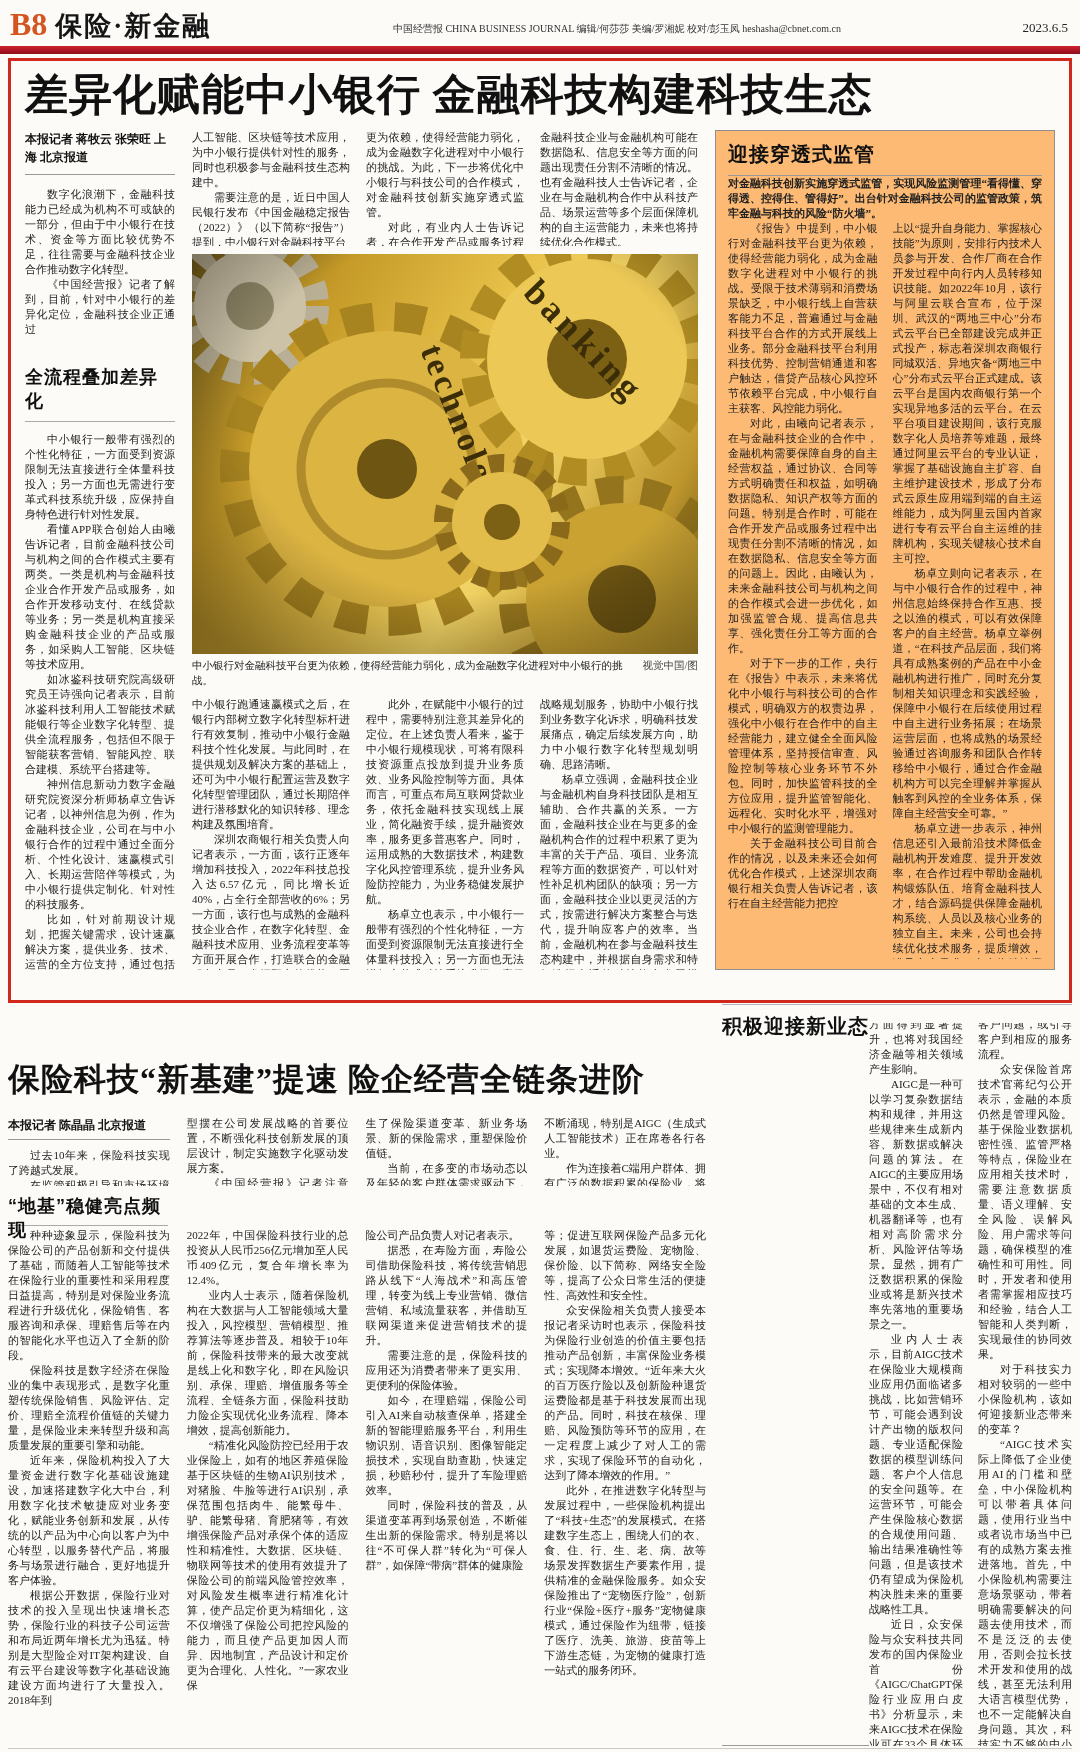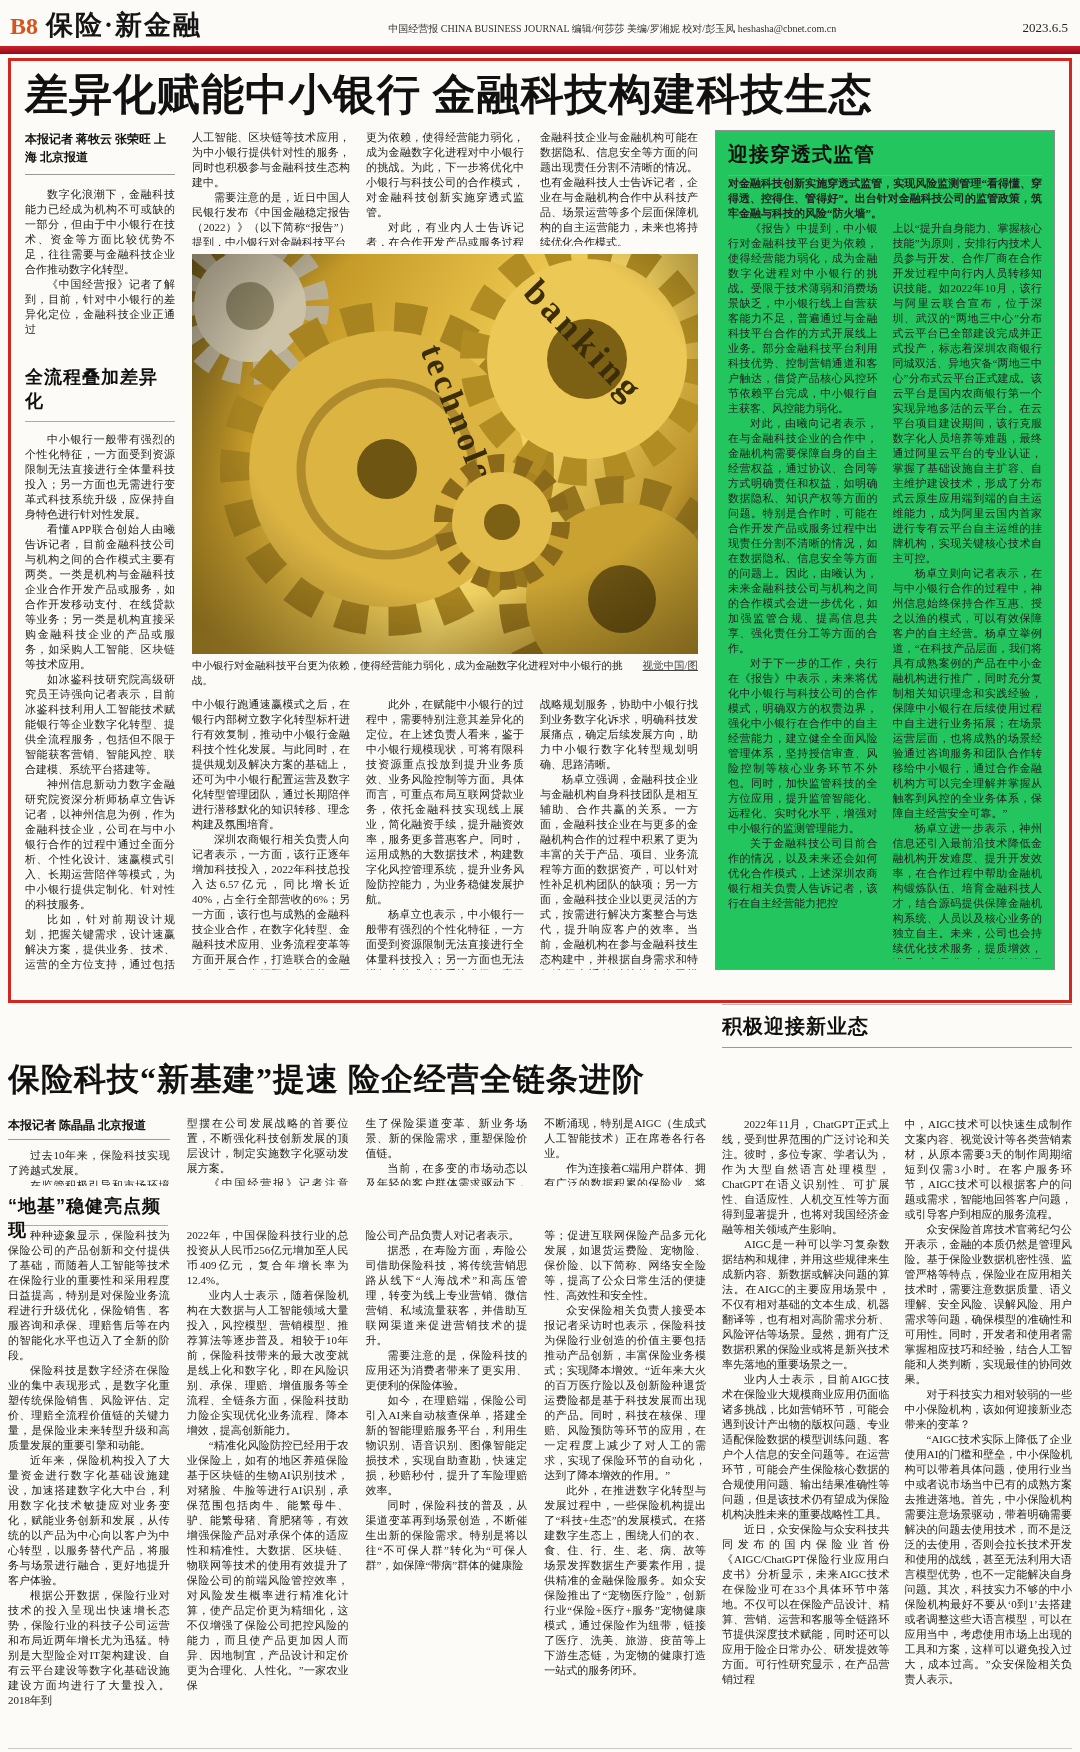--- a/index.html
+++ b/index.html
@@ -1,21 +1,21 @@
 <!DOCTYPE html>
 <html><head>
 <meta charset="utf-8">
 <style>
   html,body{margin:0;padding:0;background:#e9e7e2;}
   .page{position:relative;width:1080px;height:1752px;margin:0 auto;background:#fcfbf8;
         font-family:"Liberation Serif",serif;color:#1b1b1b;overflow:hidden;}
   
   .masthead{position:absolute;top:6px;left:10px;right:12px;height:38px;display:flex;align-items:center;}
   .mh-left{display:flex;align-items:baseline;gap:8px;}
-  .mh-pageno{font-size:24px;font-weight:bold;color:#d4551f;font-family:"Liberation Serif",serif;}
+  .mh-pageno{font-size:32px;font-weight:bold;color:#d4551f;font-family:"Liberation Serif",serif;}
   .mh-section{font-size:27px;font-weight:bold;letter-spacing:2px;color:#151515;}
   .mh-center{flex:1;text-align:center;font-size:10px;color:#333;padding-top:8px;}
   .mh-date{font-size:13px;color:#222;padding-top:6px;}
   .redbar{position:absolute;top:46px;left:0;right:0;height:8px;
           background:linear-gradient(#cf1f2e,#8e0f1d);}
   
   .mainbox{position:absolute;top:58px;left:8px;width:1064px;height:945px;box-sizing:border-box;
            border:3px solid #d0281e;padding:8px 14px 10px;background:#fcfbf8;}
   .main-headline{font-size:43px;font-weight:bold;letter-spacing:1px;line-height:1.1;
                  margin:2px 0 12px;color:#111;}
@@ -31,44 +31,44 @@
   .byline{font-weight:bold;font-size:12px;line-height:1.5;border-bottom:1px solid #999;
           padding-bottom:8px;margin-bottom:12px;color:#111;}
   .subhead{font-family:"Liberation Sans",sans-serif;font-size:18px;font-weight:bold;letter-spacing:1px;
            margin:28px 0 10px;padding-bottom:8px;border-bottom:1px solid #aaa;color:#101010;}
   
   .photo{position:relative;height:400px;margin:4px 0 5px;overflow:hidden;
          background:linear-gradient(118deg,#6e5a1c 0%,#c59a28 22%,#e8c24a 48%,#f3d567 62%,#bd952c 85%,#8a6d1d 100%);}
   .photo svg{position:absolute;inset:0;}
   .caption{display:flex;justify-content:space-between;align-items:baseline;
            font-size:10.5px;color:#222;line-height:1.4;margin-bottom:2px;}
-  .caption .credit{color:#444;white-space:nowrap;margin-left:0;text-decoration:underline;}
+  .caption .credit{color:#444;white-space:nowrap;margin-left:0;}
   
   .inset{flex:1;border:1px solid #8f8f8f;padding:10px 12px;display:flex;flex-direction:column;
-         overflow:hidden;background:#22c55e;}
+         overflow:hidden;background:#fdba74;}
   .inset-title{font-family:"Liberation Sans",sans-serif;font-size:20px;font-weight:bold;
                letter-spacing:1px;padding-bottom:7px;border-bottom:1px solid #999;color:#101010;}
   .inset-intro{font-size:12px;line-height:1.8;font-weight:bold;color:#1a1a1a;margin:10px 0 8px;
                text-align:justify;border-bottom:0;}
   .inset-cols{display:flex;gap:15px;flex:1;overflow:hidden;}
   .inset-cols>div{flex:1;overflow:hidden;}
   
   .bottom-left{position:absolute;top:1012px;left:8px;width:698px;height:736px;overflow:hidden;}
   .bl-headline{font-size:32px;font-weight:bold;letter-spacing:1px;margin:46px 0 14px;color:#111;}
   .bl-lede{display:flex;gap:17px;height:70px;overflow:hidden;}
   .bl-lede>div{flex:1;overflow:hidden;}
   .bl-lede .byline{padding-bottom:5px;margin-bottom:8px;}
   .bl-mid{height:40px;display:flex;}
   .bl-mid .subhead{width:160px;margin:8px 0 0;}
   .bl-body{display:flex;gap:17px;height:520px;overflow:hidden;margin-top:2px;}
   .bl-body>div{flex:1;overflow:hidden;}
   
   .bottom-right{position:absolute;top:1004px;left:722px;width:350px;height:742px;
                 border-top:1px solid #b5b5b5;padding-top:8px;box-sizing:border-box;
-                display:flex;flex-direction:column;overflow:hidden;}
+                display:flex;flex-direction:row;overflow:hidden;}
   .br-title{font-family:"Liberation Sans",sans-serif;font-size:20px;font-weight:bold;letter-spacing:1px;
             padding-bottom:7px;border-bottom:1px solid #999;color:#101010;}
   .br-cols{display:flex;gap:15px;flex:1;overflow:hidden;margin-top:10px;align-items:center;}
   .br-cols>div{flex:1;overflow:hidden;}
   .footer-rule{position:absolute;top:1748px;left:8px;right:8px;border-top:1px solid #c9c9c9;}
 </style>
 </head>
 <body>
 
 <div class="page">

